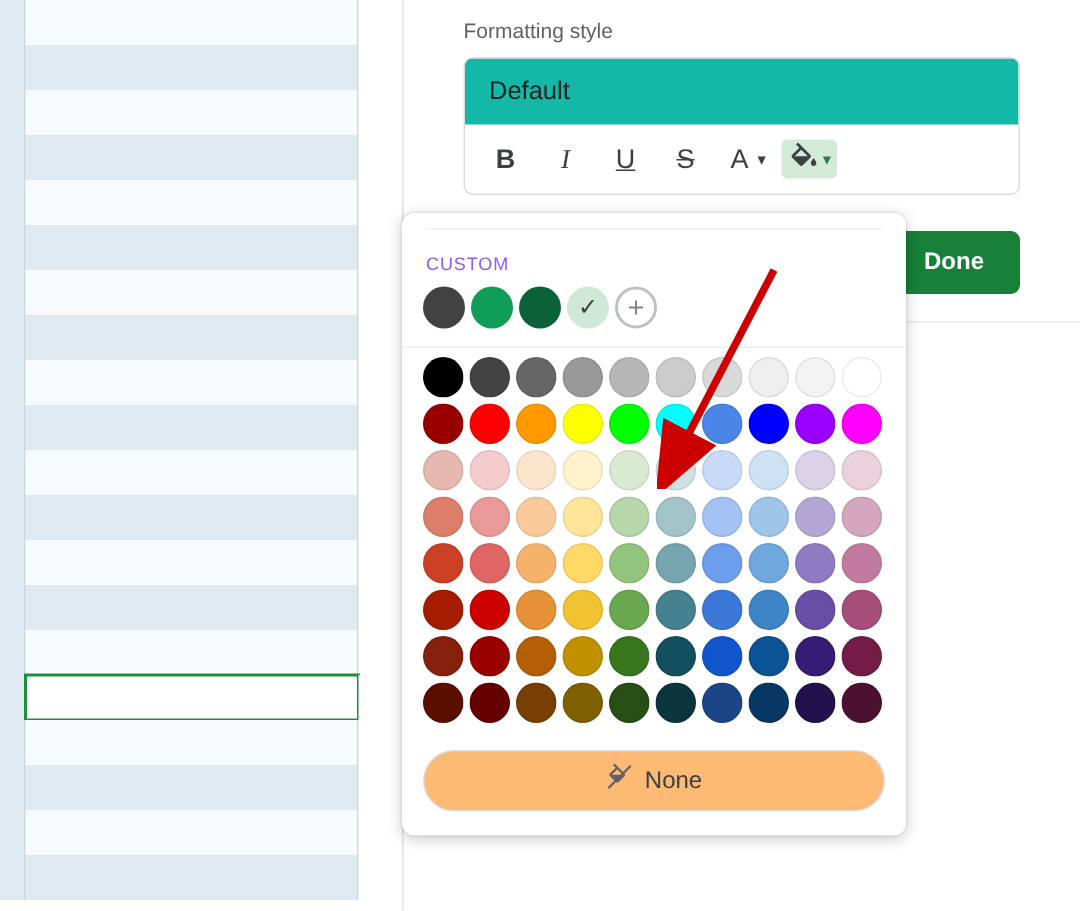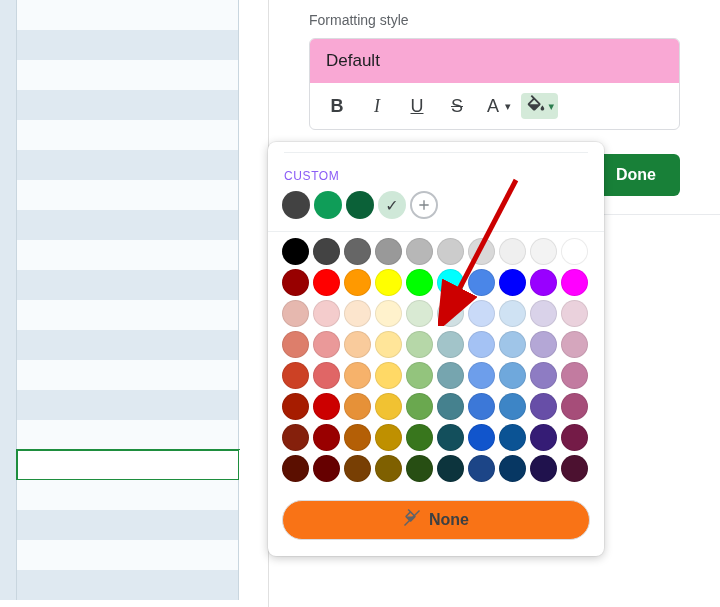--- a/index.html
+++ b/index.html
@@ -64,21 +64,21 @@
       font-size: 14px;
       padding: 8px 40px 8px 40px;
     }
     .style-box {
       margin: 2px 40px 6px 40px;
       border: 1px solid #dadce0;
       border-radius: 6px;
       overflow: hidden;
     }
     .preview {
-      background: #f9a8d4;
+      background: #14b8a6;
       padding: 12px 16px;
       font-size: 17px;
       color: #202124;
     }
     .toolbar {
       display: flex;
       align-items: center;
       padding: 8px 12px;
       gap: 10px;
     }
@@ -204,29 +204,28 @@
       border: 1px solid rgba(0,0,0,0.08);
     }
 
     .none-row {
       padding: 4px 14px 16px 14px;
     }
     .none-btn {
       width: 100%;
       border: 1px solid #dadce0;
       border-radius: 999px;
-      background: #f97316;
+      background: #fdba74;
       padding: 8px;
       font-size: 16px;
       color: #3c4043;
       display: flex;
       align-items: center;
       justify-content: center;
       gap: 8px;
-      font-weight: bold;
     }
 
     
     .arrow {
       position: absolute;
       left: 438px;
       top: 176px;
       width: 120px;
       height: 150px;
       z-index: 60;

